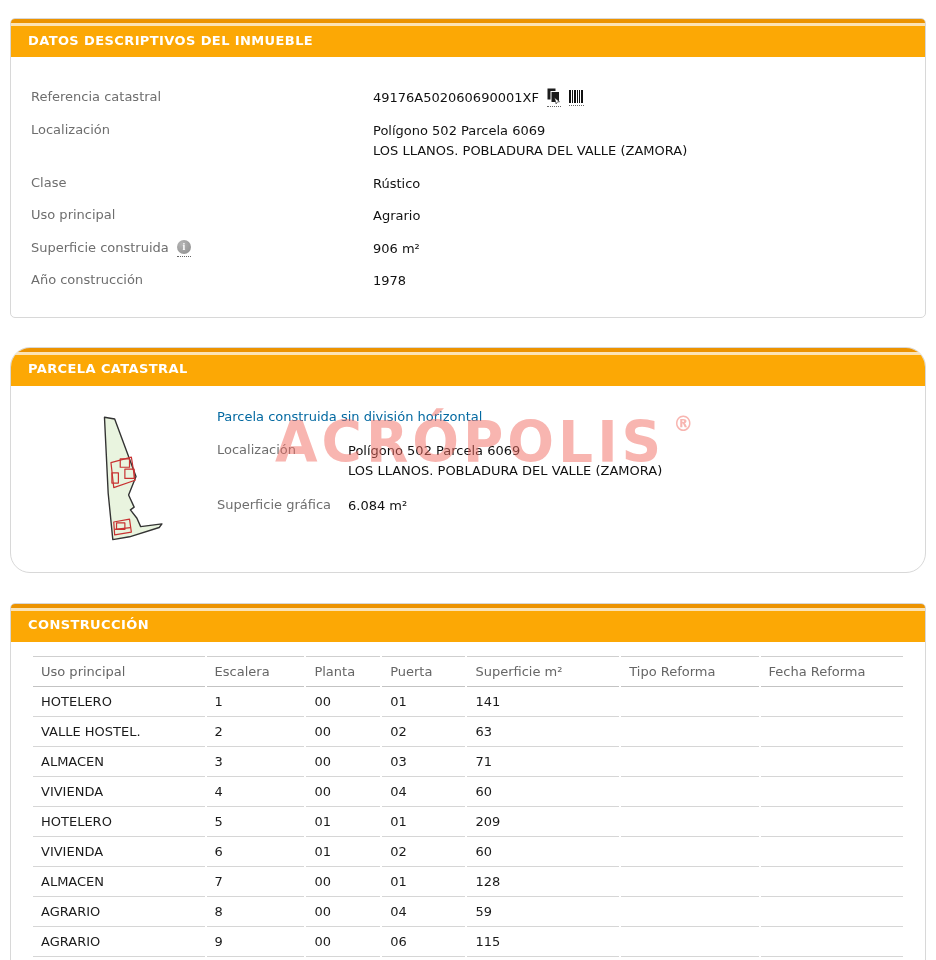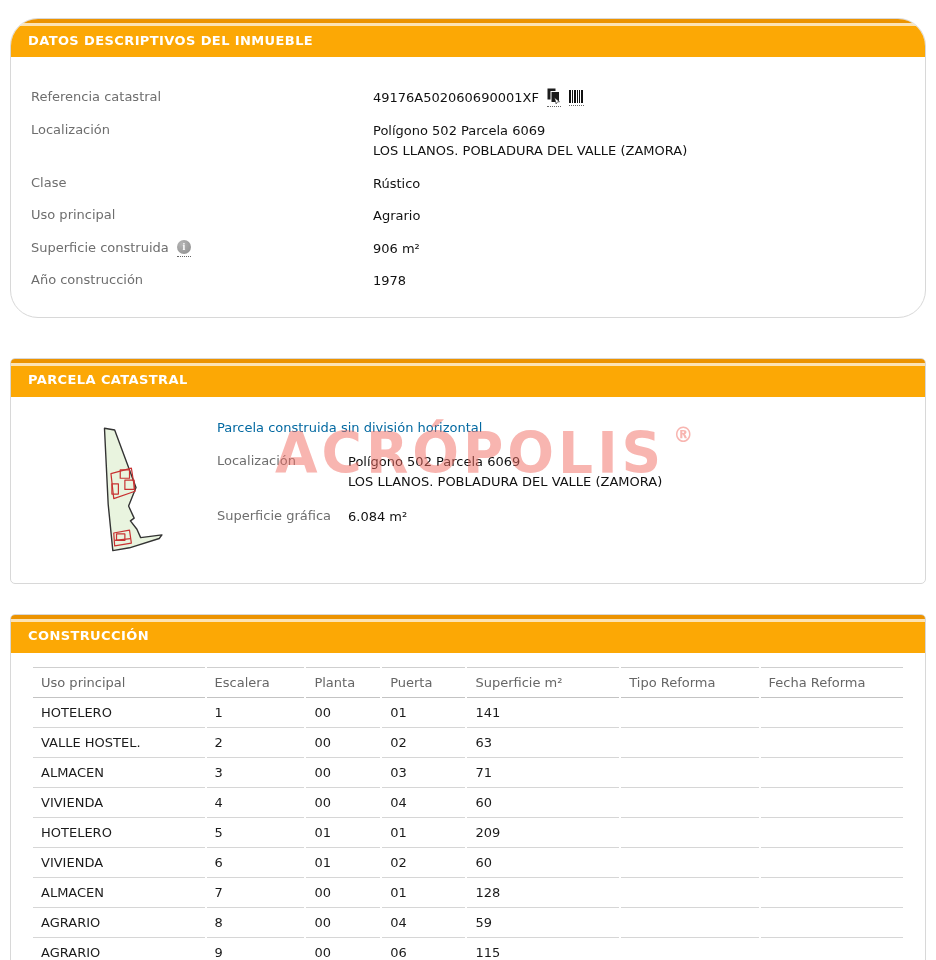--- a/index.html
+++ b/index.html
@@ -10,22 +10,22 @@
     font-size: 13px; color: #111;
     overflow: hidden;
   }
   .panel {
     margin: 0 10px;
     border: 1px solid #d8d8d8;
     border-radius: 5px;
     overflow: hidden;
     background: #fff;
   }
-  .panel--datos { margin-top: 18px; border-radius: 28px; }
-  .panel--parcela { margin-top: 40px; }
+  .panel--datos { margin-top: 18px; }
+  .panel--parcela { margin-top: 29px; border-radius: 20px; }
   .panel--construccion { margin-top: 30px; }
   .panel-header {
     height: 38px;
     background: linear-gradient(180deg, #EC9300 0, #EC9300 4px, #FCE3B4 4px, #FCE3B4 7px, #FCA805 7px);
     display: flex; align-items: center;
     padding: 4px 0 0 17px;
   }
   .panel-header h2 {
     margin: 0; font-size: 13px; font-weight: bold;
     color: #fff; letter-spacing: .4px;

